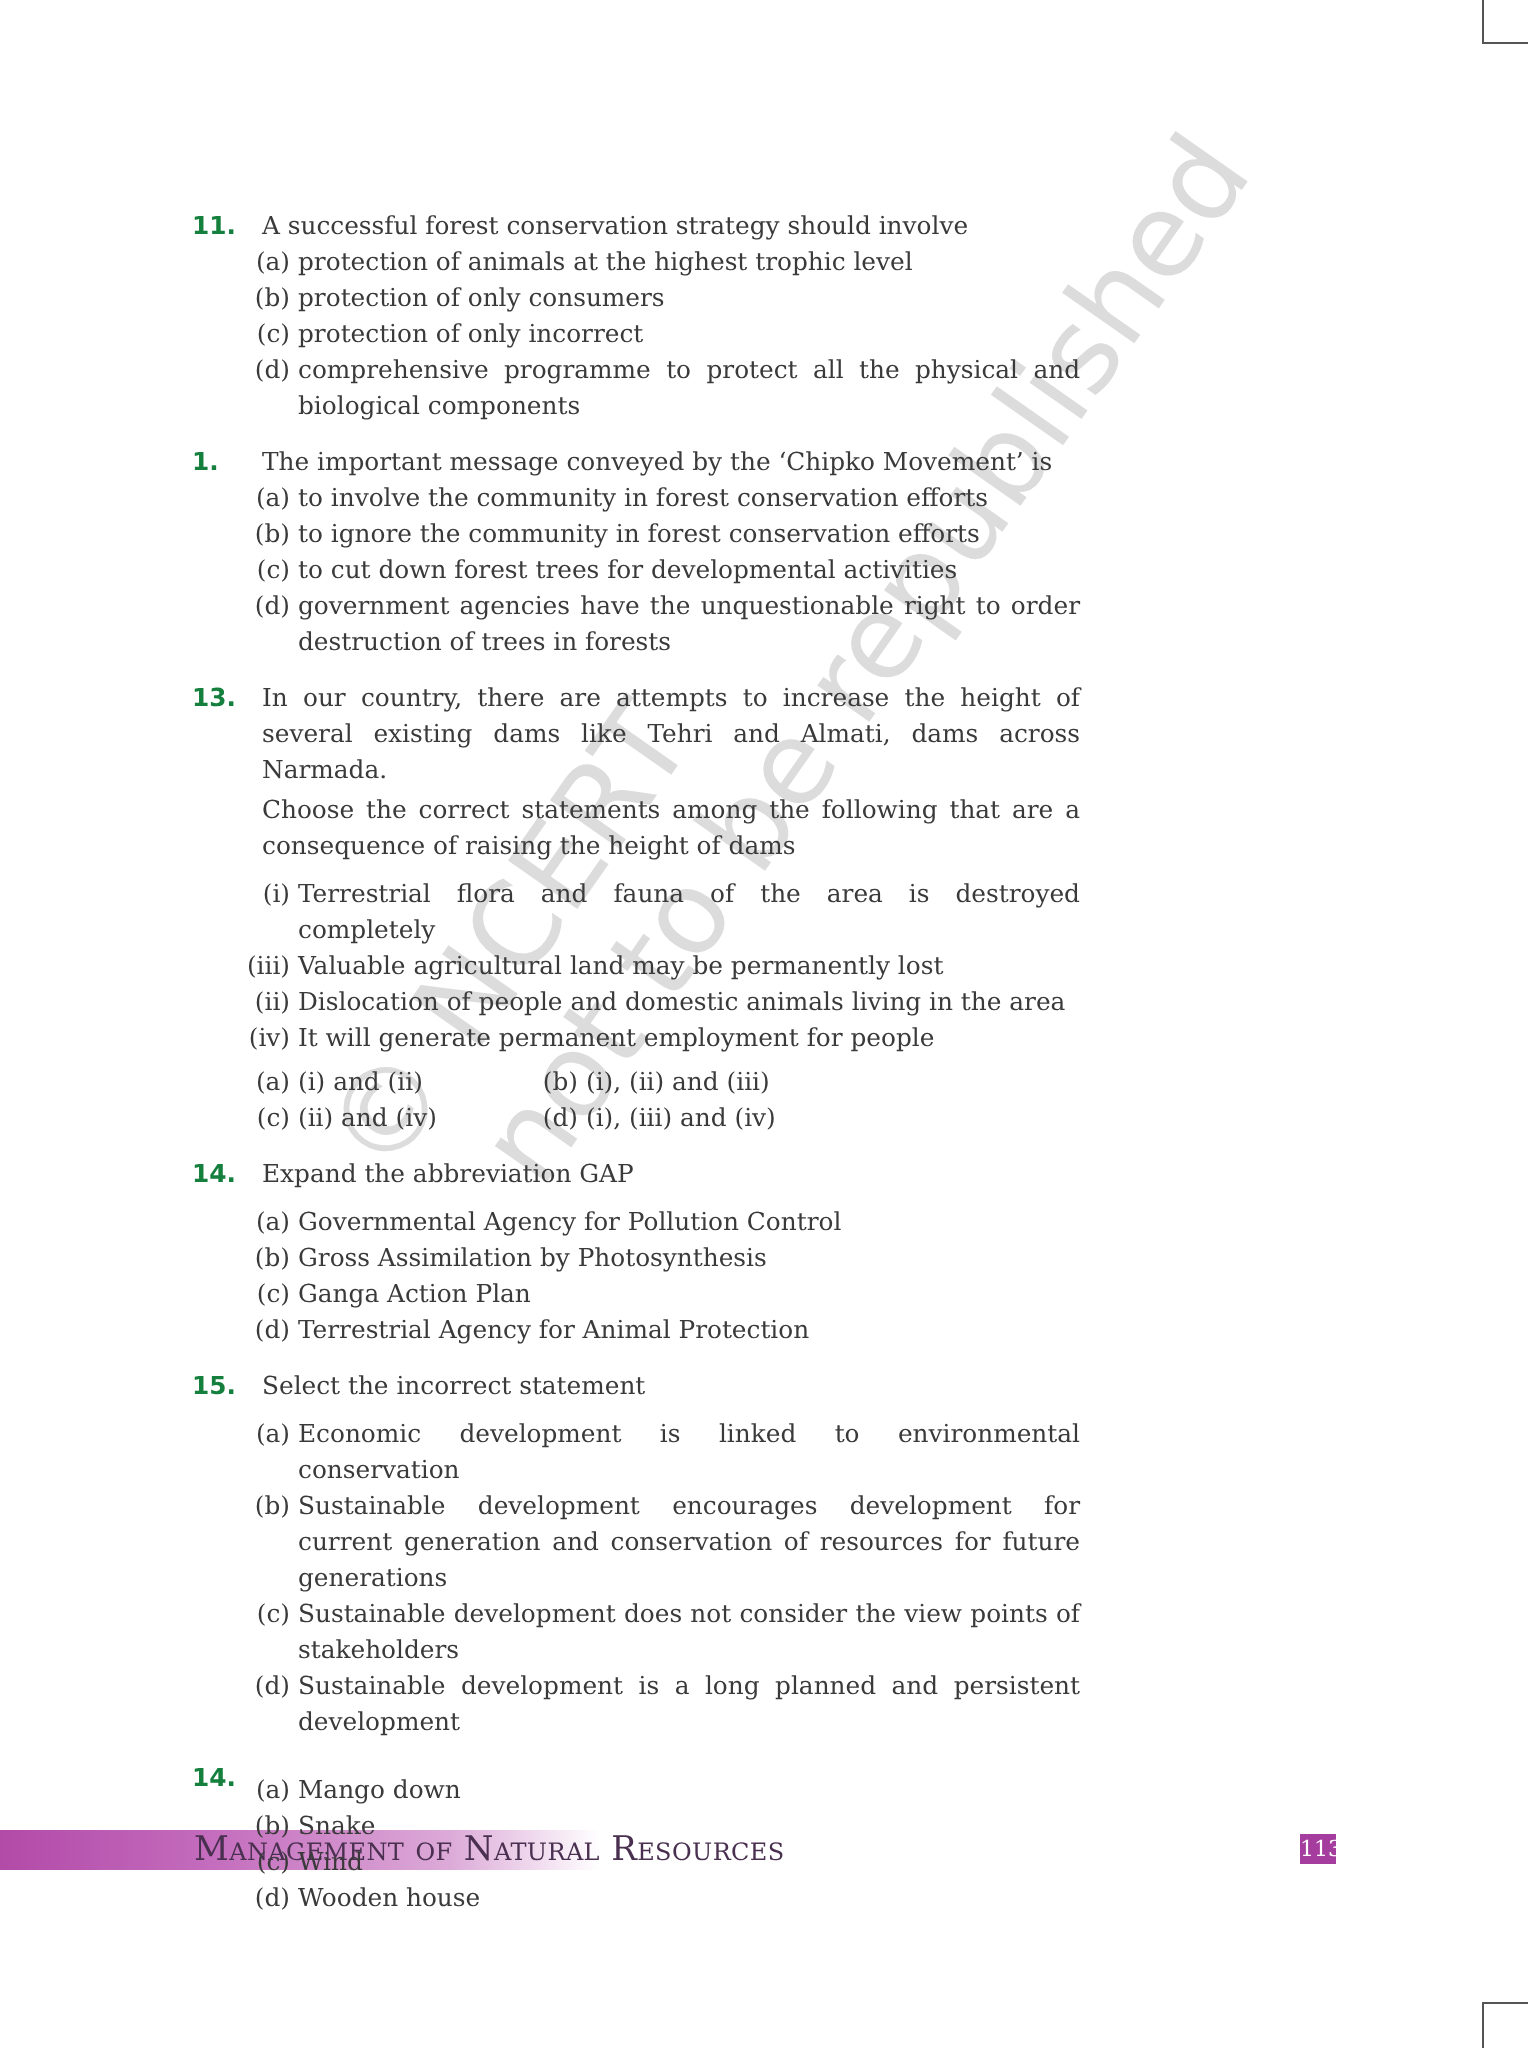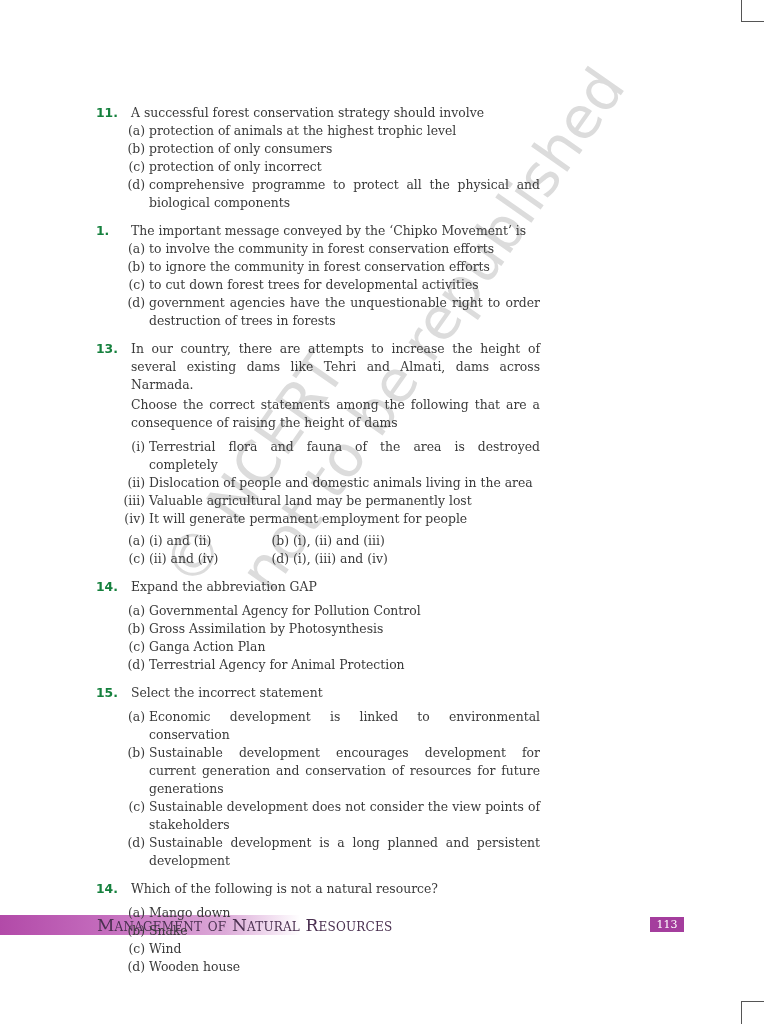--- a/index.html
+++ b/index.html
@@ -122,21 +122,21 @@
       font-variant: small-caps;
       font-size: 17px;
       line-height: 18px;
       color: #4a3050;
       letter-spacing: 0.2px;
     }
     .page-number {
       position: absolute;
       left: 650px;
       top: 917px;
-      width: 34px;
+      width: 18px;
       height: 15px;
       background: #a43d9d;
       color: #ffffff;
       font-family: "DejaVu Serif", "Liberation Serif", serif;
       font-size: 11px;
       line-height: 15px;
       text-align: center;
     }
     .print-date {
       position: absolute;
@@ -215,28 +215,28 @@
     <div class="q-num">13.</div>
     <div class="q-body">
       <div class="q-text">In our country, there are attempts to increase the height of several existing dams like Tehri and Almati, dams across Narmada.</div>
       <div class="q-text">Choose the correct statements among the following that are a consequence of raising the height of dams</div>
       <div class="opts roman gap-top">
         <div class="opt">
             <span class="opt-label">(i)</span>
             <span class="opt-text">Terrestrial flora and fauna of the area is destroyed completely</span>
           </div>
         <div class="opt">
+            <span class="opt-label">(iii)</span>
+            <span class="opt-text">Valuable agricultural land may be permanently lost</span>
+          </div>
+        <div class="opt">
             <span class="opt-label">(ii)</span>
             <span class="opt-text">Dislocation of people and domestic animals living in the area</span>
           </div>
         <div class="opt">
-            <span class="opt-label">(iii)</span>
-            <span class="opt-text">Valuable agricultural land may be permanently lost</span>
-          </div>
-        <div class="opt">
             <span class="opt-label">(iv)</span>
             <span class="opt-text">It will generate permanent employment for people</span>
           </div>
       </div>
       <div class="grid2">
         <div class="opt">
             <span class="opt-label">(a)</span>
             <span class="opt-text">(i) and (ii)</span>
           </div>
         <div class="opt">
@@ -304,21 +304,20 @@
             <span class="opt-text">Sustainable development is a long planned and persistent development</span>
           </div>
       </div>
     </div>
   </div>
   <div class="q-gap"></div>
 
   <div class="q">
     <div class="q-num">14.</div>
     <div class="q-body">
-      <div class="q-text">Which of the following is not a natural resource?</div>
       <div class="opts gap-top">
         <div class="opt">
             <span class="opt-label">(a)</span>
             <span class="opt-text">Mango down</span>
           </div>
         <div class="opt">
             <span class="opt-label">(b)</span>
             <span class="opt-text">Snake</span>
           </div>
         <div class="opt">

